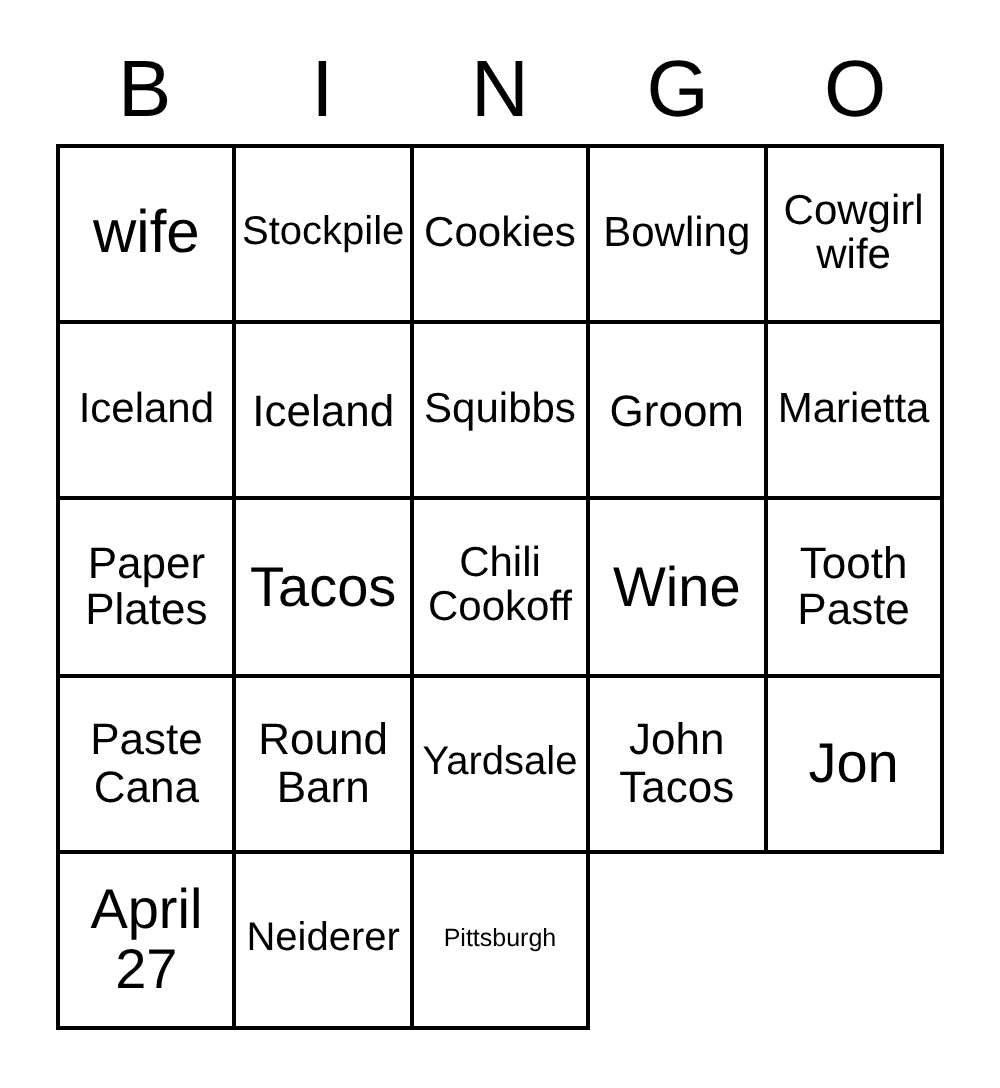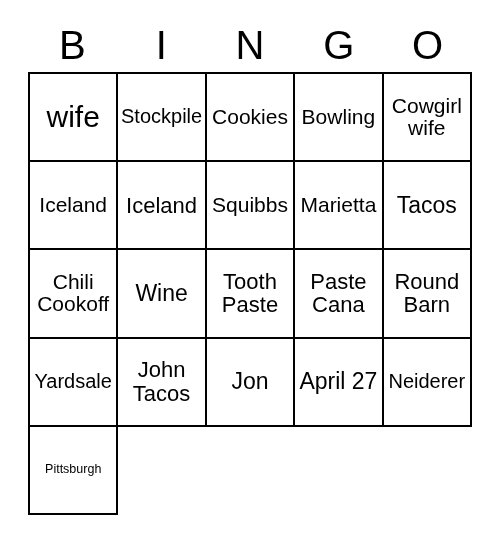--- a/index.html
+++ b/index.html
@@ -70,21 +70,21 @@
     text-align: center;
     padding: 1px 2px;
     line-height: 1.07;
     overflow: hidden;
     background: #ffffff;
     color: #000000;
   }
 
   
   .fs-xl  { font-size: 30px; }
-  .fs-lg  { font-size: 23px; }
+  .fs-lg  { font-size: 28px; }
   .fs-md  { font-size: 22px; }
   .fs-sm  { font-size: 21px; }
   .fs-xs  { font-size: 20px; }
   .fs-xxs { font-size: 12.5px; text-align: center; }
 
   .cell span { display: block; }
 </style>
 </head>
 <body>
 
@@ -116,22 +116,28 @@
       </div>
       <div class="cell fs-sm">
         <span>Iceland</span>
       </div>
       <div class="cell fs-md">
         <span>Iceland</span>
       </div>
       <div class="cell fs-sm">
         <span>Squibbs</span>
       </div>
+      <div class="cell fs-md">
+        <span>Groom</span>
+      </div>
       <div class="cell fs-sm">
         <span>Marietta</span>
+      </div>
+      <div class="cell fs-md">
+        <span>Paper Plates</span>
       </div>
       <div class="cell fs-lg">
         <span>Tacos</span>
       </div>
       <div class="cell fs-sm">
         <span>Chili Cookoff</span>
       </div>
       <div class="cell fs-lg">
         <span>Wine</span>
       </div>

